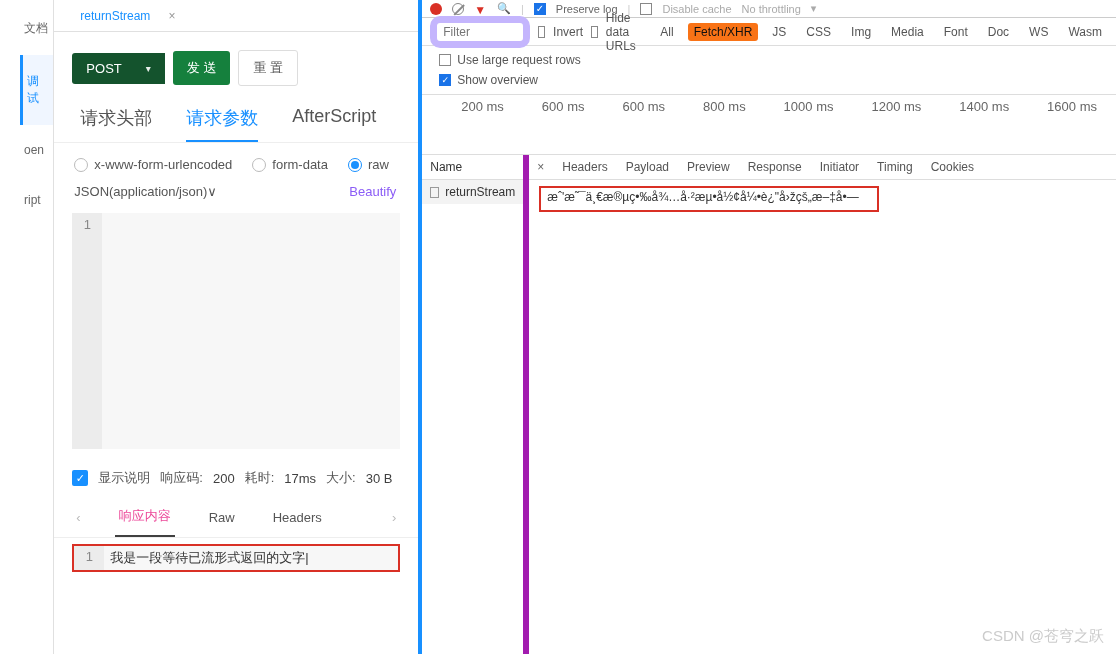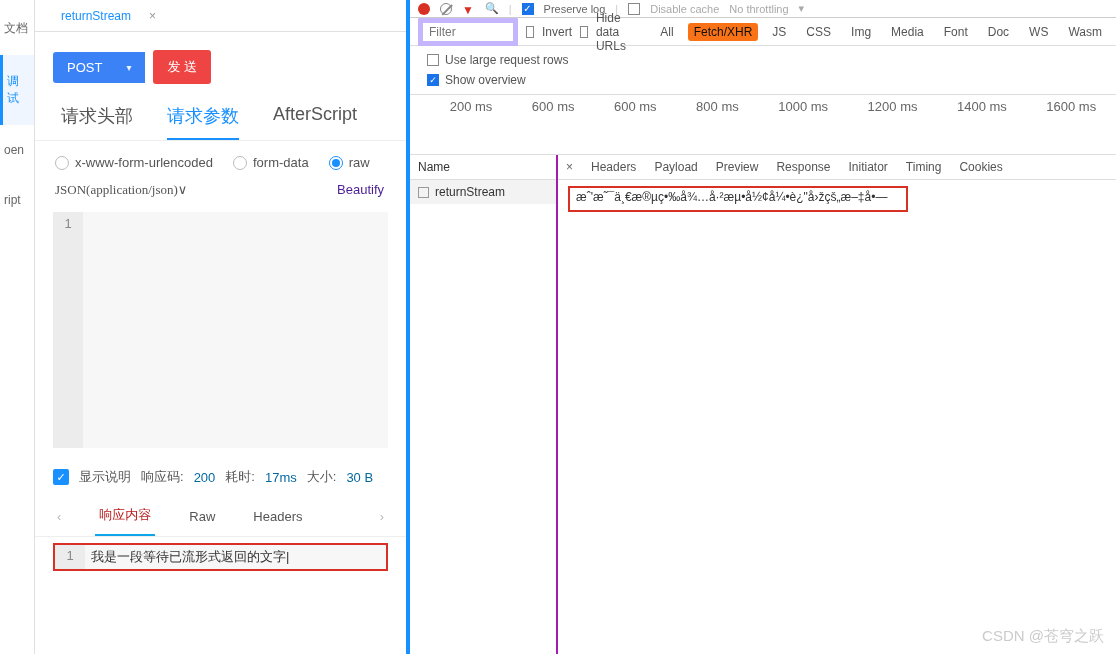--- a/index.html
+++ b/index.html
@@ -1,75 +1,75 @@
 <!DOCTYPE html>
 <html><head>
 <meta charset="utf-8">
 <style>
 * { margin: 0; padding: 0; box-sizing: border-box; font-family: -apple-system, "Segoe UI", Arial, sans-serif; }
 body { width: 1116px; height: 654px; overflow: hidden; background: #fff; font-size: 13px; color: #333; display: flex; }
-.leftnav { width: 35px; border-right: 1px solid #e0e0e0; background: #fff; display: flex; flex-direction: column; padding-top: 2px; }
+.leftnav { width: 35px; border-right: 1px solid #e0e0e0; background: #fff; display: flex; flex-direction: column; padding-top: 2px; margin-left: 20px; }
 .leftnav div { padding: 18px 4px; font-size: 12px; color: #666; text-align: left; cursor: pointer; }
 .leftnav .active { color: #1890ff; border-left: 3px solid #1890ff; background: #f0f6ff; }
 .leftpanel { width: 375px; border-right: 4px solid #1890ff; display: flex; flex-direction: column; background: #fff; }
 .tabs { display: flex; align-items: center; border-bottom: 1px solid #e0e0e0; height: 32px; padding-left: 18px; }
 .tabs span { font-size: 12px; color: #1890ff; padding: 6px 8px; }
 .tabs .closex { color: #999; font-size: 12px; cursor: pointer; margin-left: 2px; }
 .reqbar { display: flex; gap: 8px; padding: 18px 18px 8px 18px; align-items: center; }
-.method { background: #3b82f6; color: #fff; padding: 8px 14px; border-radius: 3px 0 0 3px; display: flex; align-items: center; gap: 24px; font-size: 13px; cursor: pointer; }
+.method { background: #14532d; color: #fff; padding: 8px 14px; border-radius: 3px 0 0 3px; display: flex; align-items: center; gap: 24px; font-size: 13px; cursor: pointer; }
 .method .chev { font-size: 10px; opacity: .9; }
 .urlin { flex: 1; border: 1px solid #e0e0e0; border-left: none; padding: 8px 10px; font-size: 13px; color: #555; margin-left: -8px; }
-.sendbtn { background: #ef4444; color: #fff; padding: 8px 14px; border-radius: 3px; font-size: 13px; cursor: pointer; }
+.sendbtn { background: #15803d; color: #fff; padding: 8px 14px; border-radius: 3px; font-size: 13px; cursor: pointer; }
 .resetbtn { border: 1px solid #ddd; padding: 8px 14px; border-radius: 3px; font-size: 13px; color: #555; cursor: pointer; background: #fff; }
 .subtabs { display: flex; gap: 34px; padding: 12px 26px 0 26px; border-bottom: 1px solid #eee; }
 .subtabs span { padding-bottom: 10px; font-size: 18px; color: #555; cursor: pointer; }
 .subtabs .sel { color: #1890ff; border-bottom: 2px solid #1890ff; }
 .bodytype { display: flex; gap: 20px; padding: 14px 20px 6px 20px; align-items: center; font-size: 13px; color: #555; }
 .radio { display: inline-flex; align-items: center; gap: 6px; cursor: pointer; }
 .radio .circ { width: 14px; height: 14px; border: 1px solid #bbb; border-radius: 50%; display: inline-flex; align-items: center; justify-content: center; }
 .radio.checked .circ { border-color: #1890ff; }
 .radio.checked .circ::after { content: ""; width: 8px; height: 8px; background: #1890ff; border-radius: 50%; }
 .jsonrow { display: flex; justify-content: space-between; padding: 6px 22px 10px 20px; font-size: 13px; color: #555; }
-.jsonrow .sel2 { cursor: pointer; font-family: Liberation Serif, serif; }
-.jsonrow .beaut { color: #4c1d95; cursor: pointer; }
+.jsonrow .sel2 { cursor: pointer; }
+.jsonrow .beaut { color: #8b5cf6; cursor: pointer; }
 .editor { margin: 4px 18px 0 18px; background: #f7f7f7; height: 236px; display: flex; font-family: Consolas, monospace; font-size: 13px; }
 .editor .gutter { background: #ececec; width: 30px; text-align: center; color: #888; padding-top: 4px; }
 .editor .code { flex: 1; padding: 4px 6px; }
 .respbar { display: flex; align-items: center; gap: 10px; padding: 20px 18px 8px 18px; font-size: 13px; color: #555; }
 .respbar .chk { width: 16px; height: 16px; background: #1890ff; border-radius: 2px; display: inline-flex; align-items: center; justify-content: center; color: #fff; font-size: 11px; }
-.respbar .g { color: #0369a1; font-weight: 500; }
+.respbar .g { color: #404040; font-weight: 500; }
 .rtabs { display: flex; padding: 6px 18px 0 18px; border-bottom: 1px solid #eee; font-size: 13px; color: #555; align-items: center; gap: 30px; }
 .rtabs .arr { color: #bbb; cursor: pointer; }
 .rtabs span { padding: 6px 4px 10px 4px; cursor: pointer; }
-.rtabs .sel { color: #b91c1c; border-bottom: 2px solid #0ea5e9; }
+.rtabs .sel { color: #ec4899; border-bottom: 2px solid #404040; }
 .respcode { margin: 6px 18px 0 18px; display: flex; font-family: Consolas, monospace; font-size: 13px; border: 2px solid #d93025; }
 .respcode .gutter { background: #ececec; width: 30px; text-align: center; color: #888; padding: 3px 0; }
 .respcode .code { flex: 1; padding: 3px 6px; background: #f7f7f7; }
 .devtools { flex: 1; display: flex; flex-direction: column; background: #fff; }
 .dt-top { height: 18px; border-bottom: 1px solid #ccc; display: flex; align-items: center; gap: 10px; padding: 0 8px; font-size: 11px; color: #666; }
 .dt-top .reddot { width: 12px; height: 12px; background: #d93025; border-radius: 50%; }
 .dt-top .grey { width: 12px; height: 12px; border: 1.5px solid #888; border-radius: 50%; position: relative; }
 .dt-top .grey::after { content: ""; position: absolute; width: 14px; height: 1.5px; background: #888; transform: rotate(-45deg); top: 5px; left: -1px; }
 .dt-top .filt { width: 13px; height: 11px; color: #d93025; font-size: 12px; }
 .dt-top .cb { width: 12px; height: 12px; border: 1px solid #888; display: inline-flex; align-items: center; justify-content: center; font-size: 10px; }
 .dt-top .cb.on { background: #1a73e8; border-color: #1a73e8; color: #fff; }
 .dt-top .sel3 { color: #aaa; }
 .dt-filter { height: 28px; border-bottom: 1px solid #ddd; display: flex; align-items: center; gap: 8px; padding: 0 8px; font-size: 12px; color: #555; }
-.dt-filter input { width: 100px; border: 5px solid #c4b5fd; padding: 2px 6px; font-size: 12px; border-radius: 1px; }
+.dt-filter input { width: 100px; border: 7px solid #c4b5fd; padding: 2px 6px; font-size: 12px; border-radius: 10px; }
 .dt-filter .cb2 { width: 12px; height: 12px; border: 1px solid #888; display: inline-block; }
 .dt-filter .pill { padding: 2px 6px; cursor: pointer; }
 .dt-filter .pill.on { background: #f97316; border-radius: 3px; color: #111; }
 .dt-opts { border-bottom: 1px solid #ddd; padding: 4px 17px; font-size: 12px; color: #555; }
 .dt-opts label { display: flex; align-items: center; gap: 6px; padding: 3px 0; cursor: pointer; }
 .dt-opts .cb2 { width: 12px; height: 12px; border: 1px solid #888; display: inline-flex; align-items: center; justify-content: center; font-size: 9px; }
 .dt-opts .cb2.on { background: #1a73e8; border-color: #1a73e8; color: #fff; }
 .timeline { height: 60px; border-bottom: 1px solid #ddd; position: relative; padding-top: 4px; }
 .timeline .ticks { display: flex; justify-content: space-around; font-size: 13px; color: #666; padding-left: 20px; }
 .netgrid { flex: 1; display: flex; }
-.namescol { width: 148px; border-right: 2px solid #a21caf; }
+.namescol { width: 107px; border-right: 6px solid #a21caf; }
 .namescol .hdr { font-size: 12px; color: #333; padding: 5px 8px; border-bottom: 1px solid #ddd; }
 .namescol .row { font-size: 12px; color: #333; padding: 5px 8px; display: flex; align-items: center; gap: 6px; background: #f3f3f3; cursor: pointer; }
 .namescol .row .fcb { width: 11px; height: 11px; border: 1px solid #999; }
 .detpane { flex: 1; display: flex; flex-direction: column; }
 .dettabs { display: flex; gap: 18px; border-bottom: 1px solid #ddd; font-size: 12px; color: #555; padding: 5px 8px; align-items: center; }
 .dettabs .x { cursor: pointer; color: #666; margin-right: 0; }
 .dettabs span { cursor: pointer; }
 .respbody { padding: 6px 10px; font-size: 12px; font-family: Consolas, monospace; color: #333; }
 .respbody .boxed { border: 2px solid #d93025; padding: 2px 6px 6px 6px; display: inline-block; min-width: 340px; }
 .watermark { position: fixed; right: 12px; bottom: 8px; color: rgba(190,190,190,.8); font-size: 15px; }
@@ -89,20 +89,21 @@
     <span>returnStream</span>
     <span class="closex">×</span>
   </div>
 
   <div class="reqbar">
     <div class="method">
       <span>POST</span>
       <span class="chev">▾</span>
     </div>
     <div class="sendbtn">发 送</div>
+    <div class="resetbtn">重 置</div>
   </div>
 
   <div class="subtabs">
     <span>请求头部</span>
     <span class="sel">请求参数</span>
     <span>AfterScript</span>
   </div>
 
   <div class="bodytype">
     <label class="radio">

